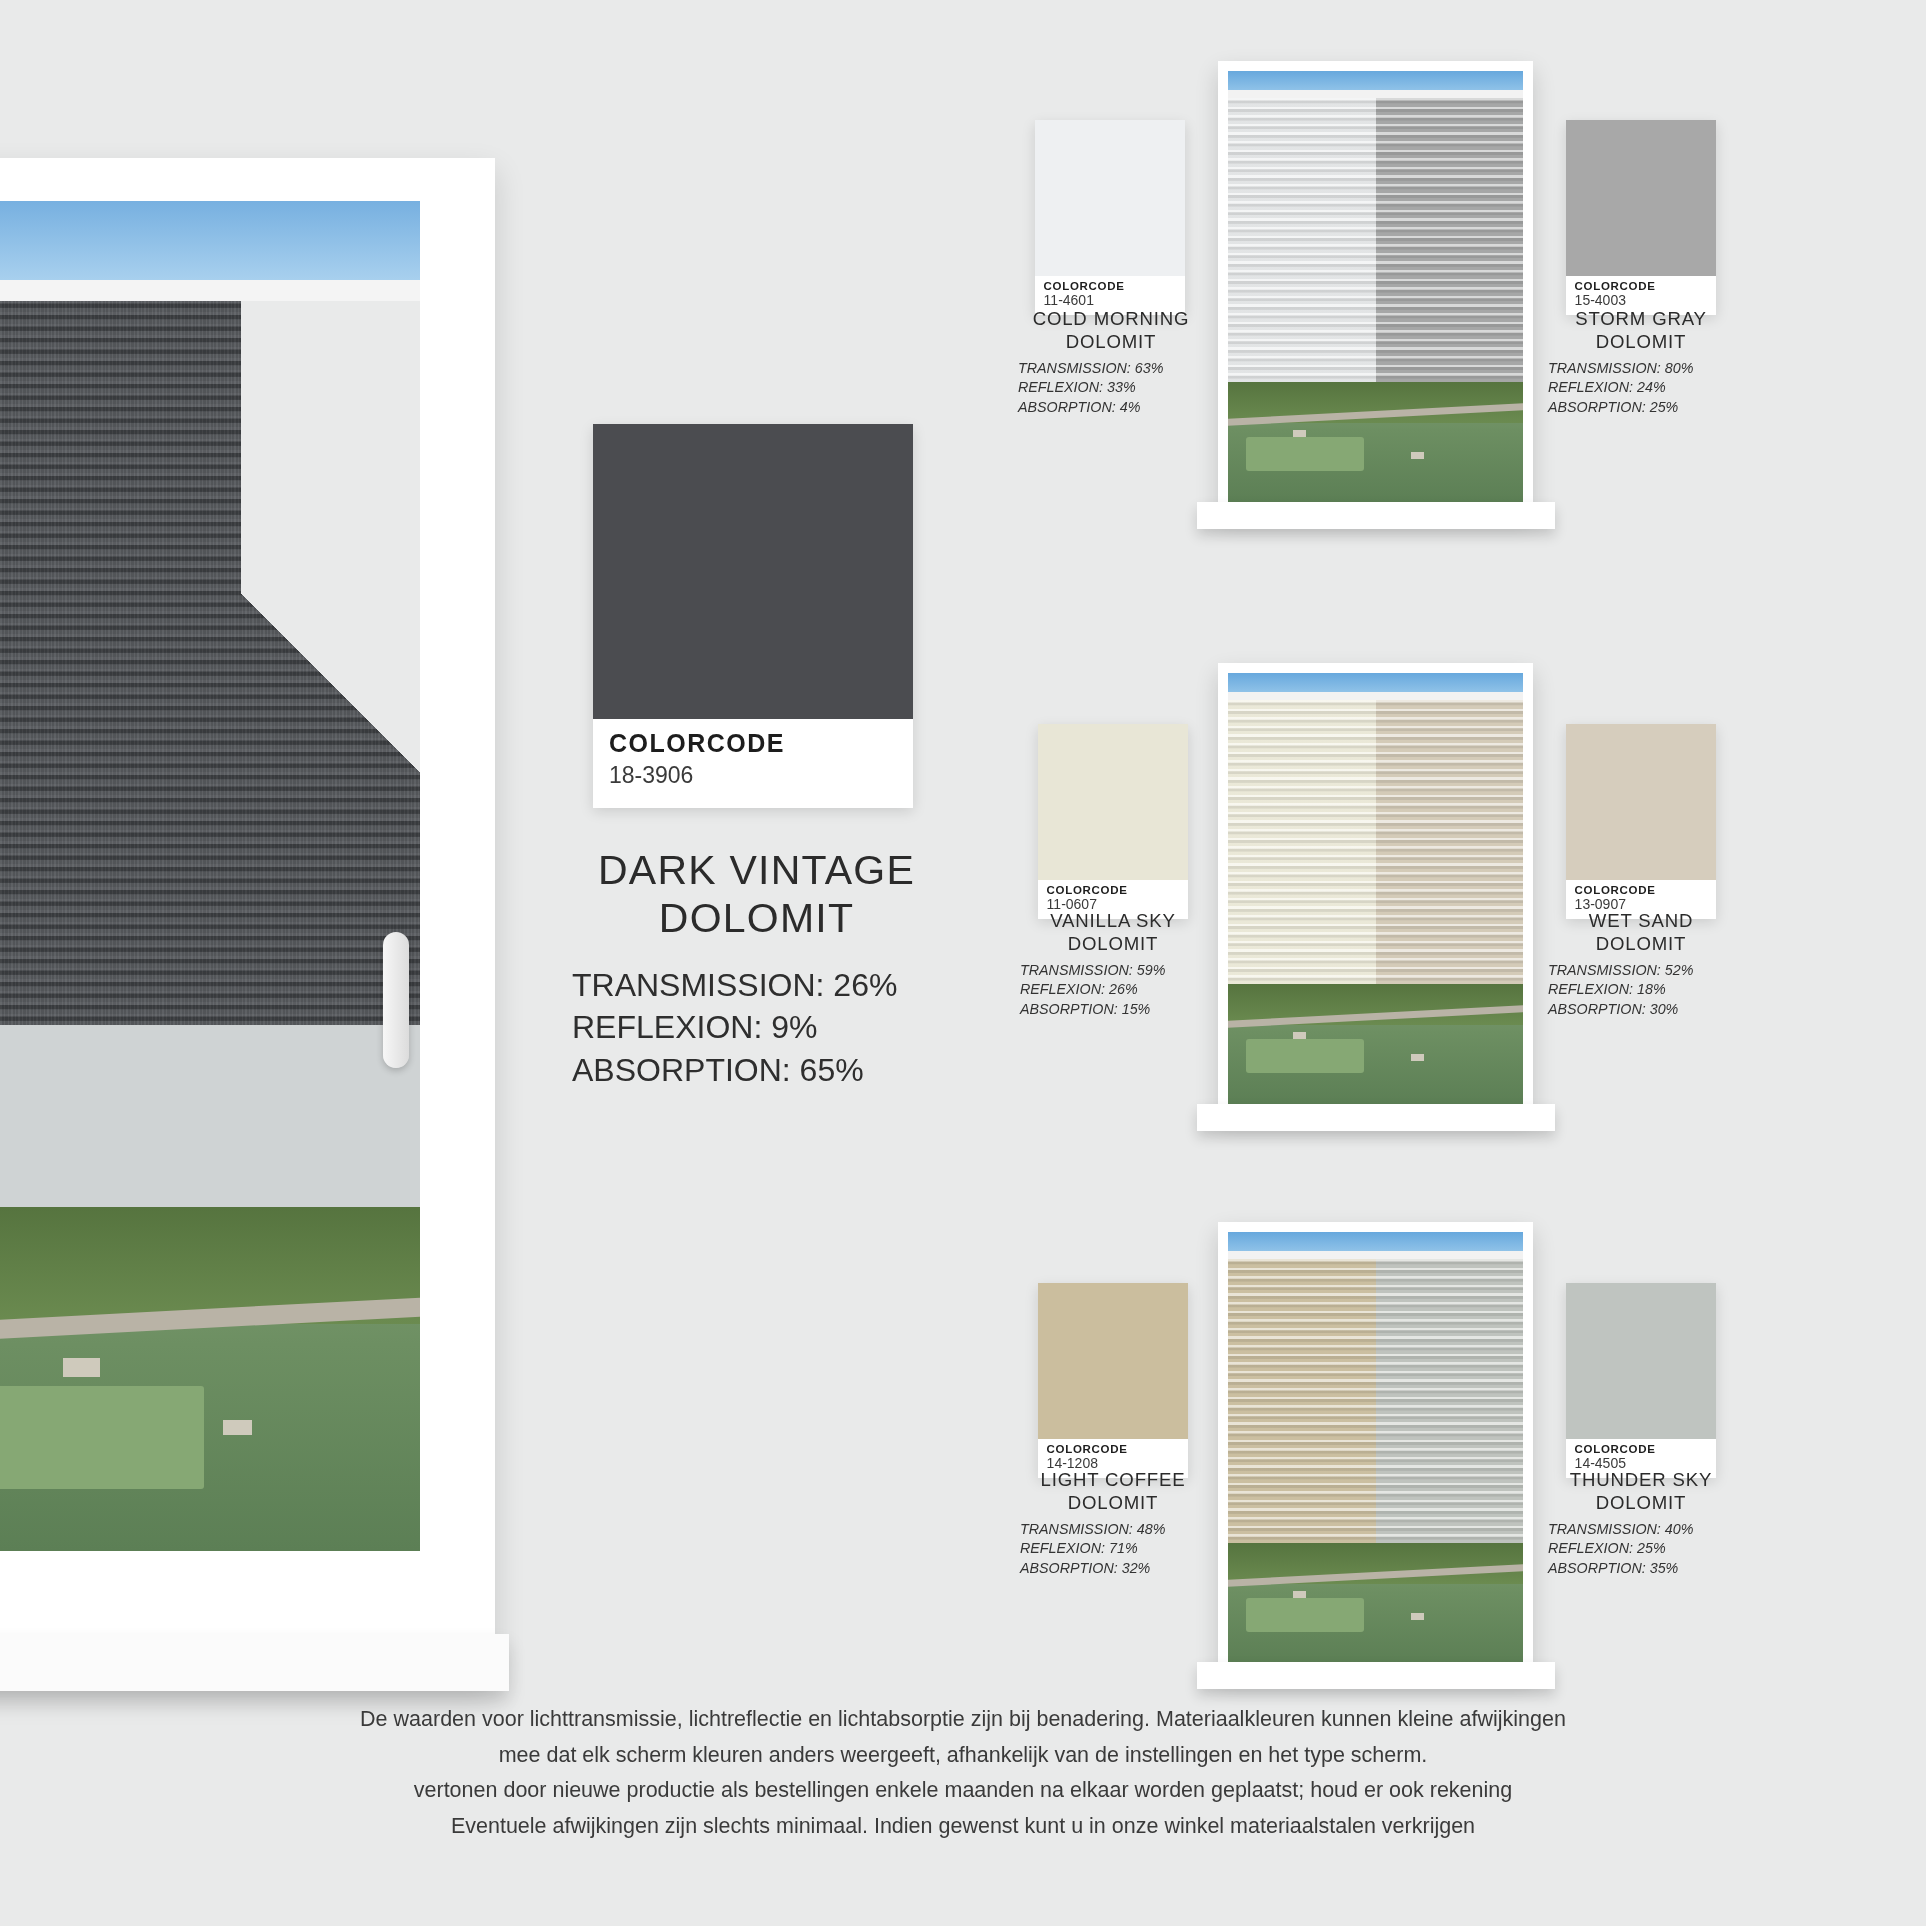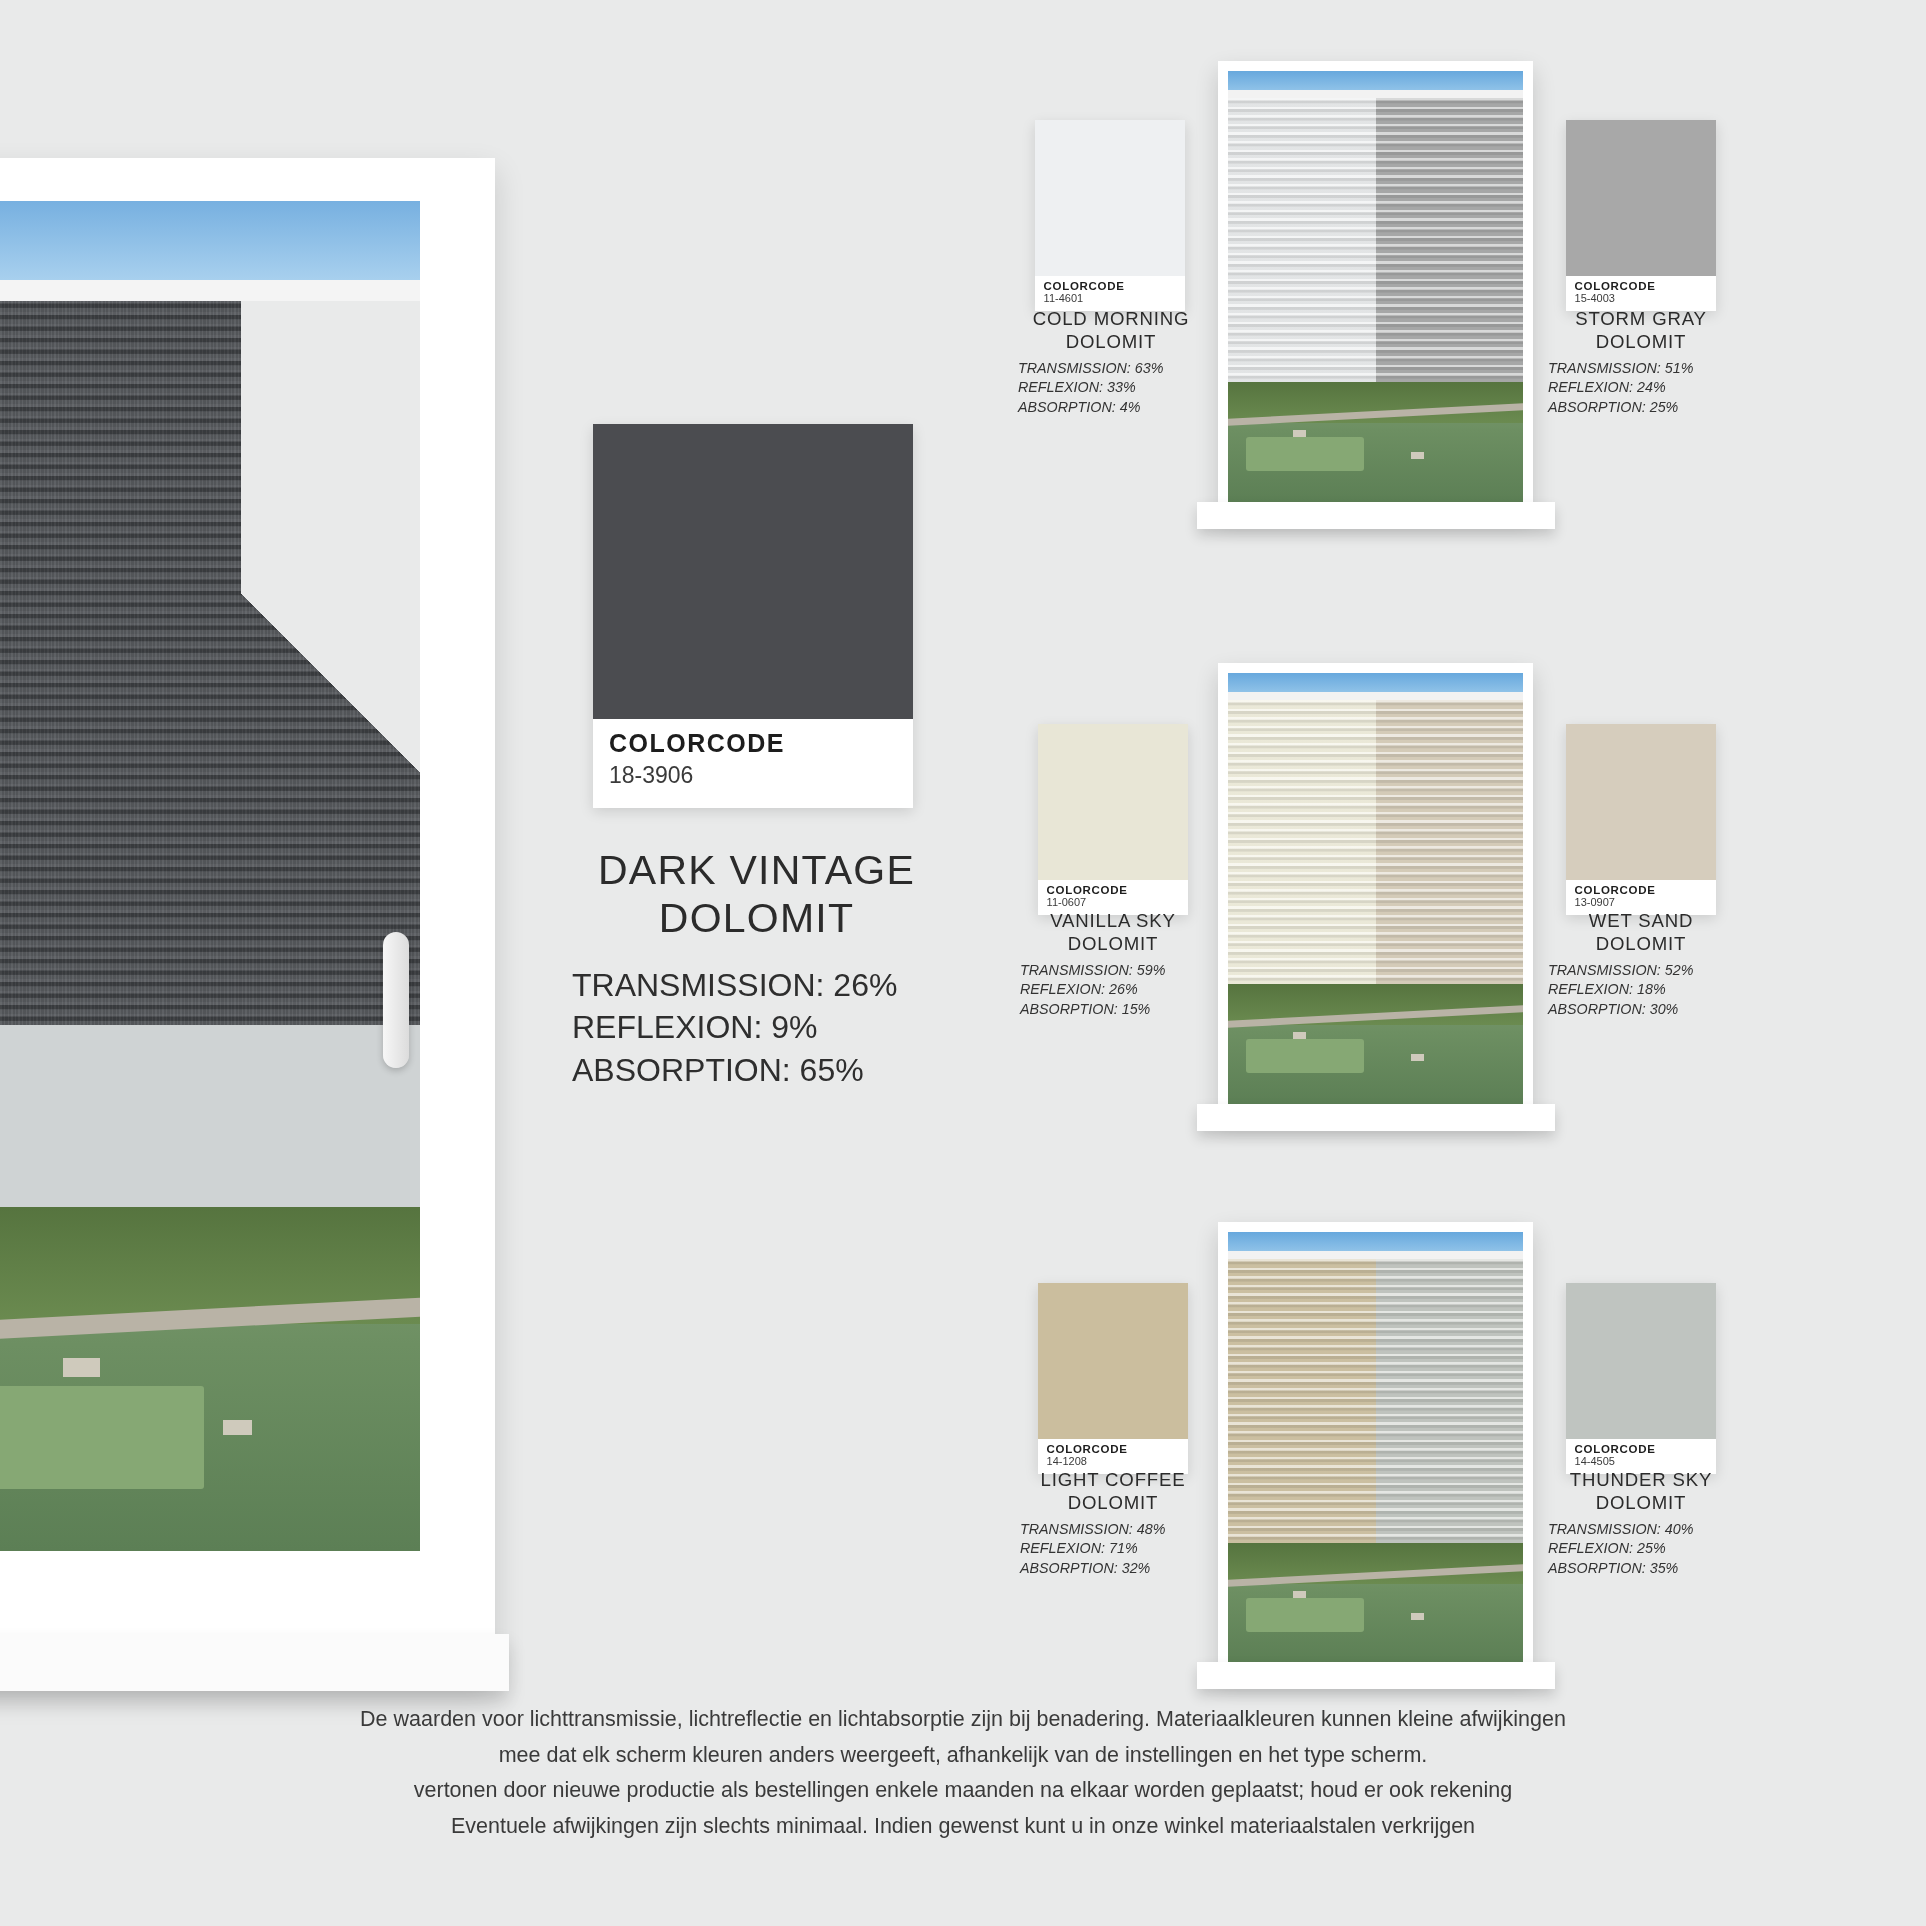--- a/index.html
+++ b/index.html
@@ -41,21 +41,21 @@
     font-weight:400;
   }
   #hero-text .stats{margin-top:21.5px;text-align:left;padding-left:27px;}
   #hero-text .stats div{font-size:32px;line-height:1.32;font-weight:300;color:#2e2e2e;}
 
   
   .small-card{width:150px;}
   .small-card .chip{height:156px;}
   .small-card .code-wrap{padding:3.6px 8.6px 7.2px 8.6px;}
   .small-card .code-label{font-size:11.5px;}
-  .small-card .code-value{font-size:11px;font-weight:300;margin-top:0.7px;}
+  .small-card .code-value{font-size:14px;font-weight:300;margin-top:0.7px;}
 
   .small-info{position:absolute;width:186px;text-align:center;}
   .small-info .name{font-size:18.6px;letter-spacing:.045em;line-height:1.22;color:#2b2b2b;}
   .small-info .stats{margin-top:5.7px;text-align:left;padding-left:0px;}
   .small-info .stats div{font-size:14.3px;line-height:1.35;font-weight:300;color:#333;font-style:italic;}
 
   
   .window{
     position:absolute;
     background:#fdfdfd;
@@ -219,21 +219,21 @@
     <div class="code-label">COLORCODE</div>
     <div class="code-value">15-4003</div>
   </div>
 </div>
 <div class="small-info" id="info-1" style="left:1548px;top:308px;">
   <div class="name">
     <div>STORM GRAY</div>
     <div>DOLOMIT</div>
   </div>
   <div class="stats">
-    <div>TRANSMISSION: 51%</div>
+    <div>TRANSMISSION: 80%</div>
     <div>REFLEXION: 24%</div>
     <div>ABSORPTION: 25%</div>
   </div>
 </div>
 
 <div class="window" id="win-2" style="left:1218px;top:663px;width:315px;height:451px;">
   <div class="win-frame"></div>
   <div class="win-inner">
     <div class="sky"></div>
     <div class="headrail"></div>

